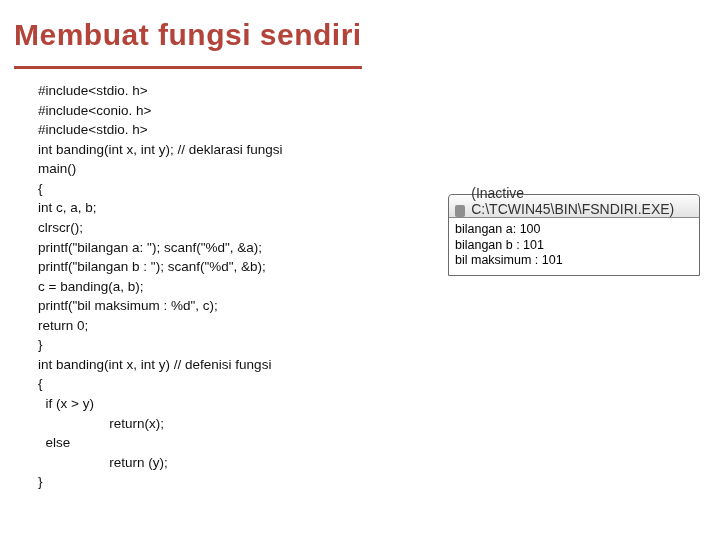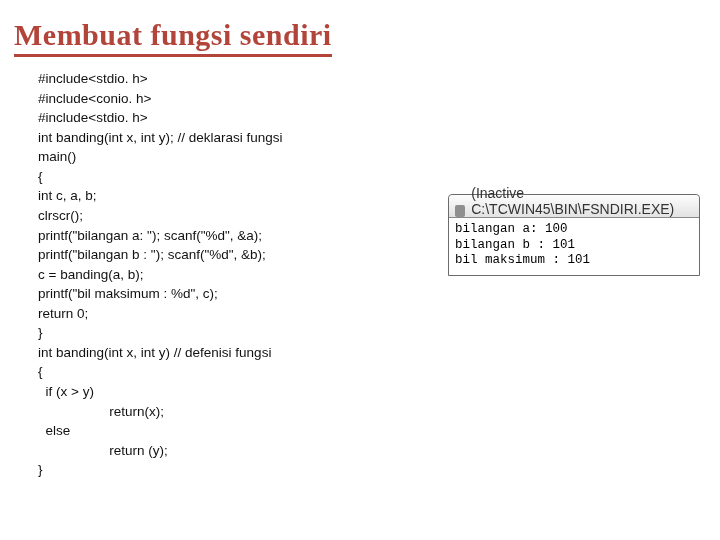--- a/index.html
+++ b/index.html
@@ -1,22 +1,22 @@
 <!DOCTYPE html>
 <html><head>
 <meta charset="utf-8">
 <style>
   html,body{margin:0;padding:0;width:720px;height:540px;background:#fff;font-family:Arial,Helvetica,sans-serif;overflow:hidden}
   .page{position:relative;width:720px;height:540px;box-sizing:border-box;padding:18px 14px 0 14px}
-  .title{font-family:Liberation Serif, serif;font-size:30px;font-weight:700;color:#b2443a;border-bottom:3px solid #b2443a;display:inline-block;padding-bottom:2px;margin-bottom:12px;letter-spacing:0.5px}
+  .title{font-family:Liberation Sans, sans-serif;font-size:30px;font-weight:700;color:#b2443a;border-bottom:3px solid #b2443a;display:inline-block;padding-bottom:14px;margin-bottom:12px;letter-spacing:0.5px}
   .code{font-family:Arial,Helvetica,sans-serif;font-size:13.5px;line-height:1.45;color:#111;white-space:pre;margin-left:24px}
   .outbox{position:absolute;right:20px;top:194px;width:250px;border:1px solid #6b6b6b;background:#efefef;border-radius:4px 4px 0 0;box-shadow:0 0 0 1px rgba(0,0,0,0.05) inset}
   .outbox .bar{height:22px;background:linear-gradient(#fdfdfd,#e2e2e2);border-bottom:1px solid #8a8a8a;border-radius:4px 4px 0 0;display:flex;align-items:flex-end;padding:0 6px;font-size:14px;color:#333}
   .outbox .bar .ico{width:12px;height:12px;background:#8f8f8f;border-radius:2px;margin-right:6px}
-  .outbox .body{background:#fff;padding:4px 6px 6px 6px;font-family:Liberation Mono, monospace;font-size:12.5px;line-height:1.25;color:#000;white-space:pre}
+  .outbox .body{background:#fff;padding:4px 6px 6px 6px;font-family:Liberation Sans, sans-serif;font-size:12.5px;line-height:1.25;color:#000;white-space:pre}
 </style>
 </head>
 <body>
 <div class="page">
   <div class="title">Membuat fungsi sendiri</div>
   <div class="code">#include&lt;stdio. h&gt;
 #include&lt;conio. h&gt;
 #include&lt;stdio. h&gt;
 int banding(int x, int y); // deklarasi fungsi
 main()

